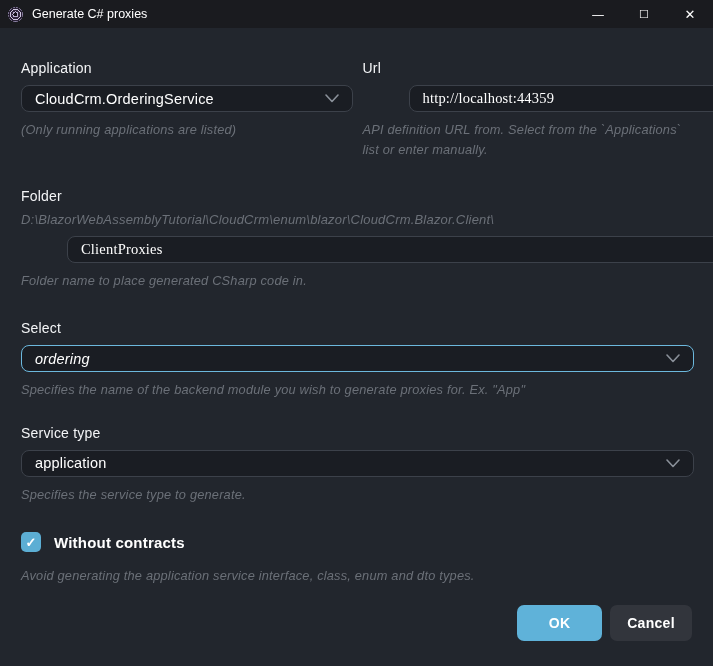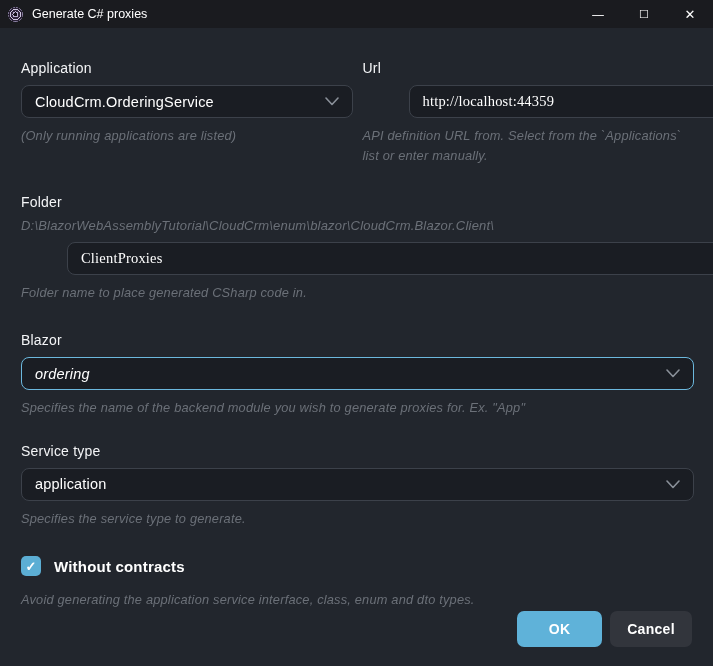--- a/index.html
+++ b/index.html
@@ -50,21 +50,21 @@
   }
   .row-two { display: flex; gap: 10px; }
   .col { flex: 1 1 0; min-width: 0; }
 
   .field-label {
     font-size: 14px; color: #f4f5f7; font-weight: 500;
     letter-spacing: .2px;
     margin-bottom: 9px;
   }
   .control {
-    height: 33px; width: 100%;
+    height: 27px; width: 100%;
     background: #1a1d23;
     border: 1px solid #3c414a;
     border-radius: 8px;
     display: flex; align-items: center; justify-content: space-between;
     padding: 0 13px;
     font-size: 14.5px; color: #ffffff;
     letter-spacing: .2px;
   }
   .control.focused { border: 1.5px solid #6cb8dd; font-style: italic; }
   input.control {
@@ -161,21 +161,21 @@
     </div>
 
     <div class="sec-folder">
       <div class="field-label" style="margin-bottom:8px">Folder</div>
       <div class="folder-path">D:\BlazorWebAssemblyTutorial\CloudCrm\enum\blazor\CloudCrm.Blazor.Client\</div>
       <input class="control" type="text" value="ClientProxies" style="">
       <div class="helper">Folder name to place generated CSharp code in.</div>
     </div>
 
     <div class="sec-module">
-      <div class="field-label">Blazor</div>
+      <div class="field-label">Select</div>
       <div class="control focused">
         <span>ordering</span>
         <span class="chevron">
           <svg width="14" height="9" viewBox="0 0 14 9">
               <path d="M1 1 L7 7.5 L13 1" fill="none" stroke="#8a9099" stroke-width="1.6" stroke-linecap="round" stroke-linejoin="round"></path>
             </svg>
         </span>
       </div>
       <div class="helper">Specifies the name of the backend module you wish to generate proxies for. Ex. "App"</div>
     </div>

